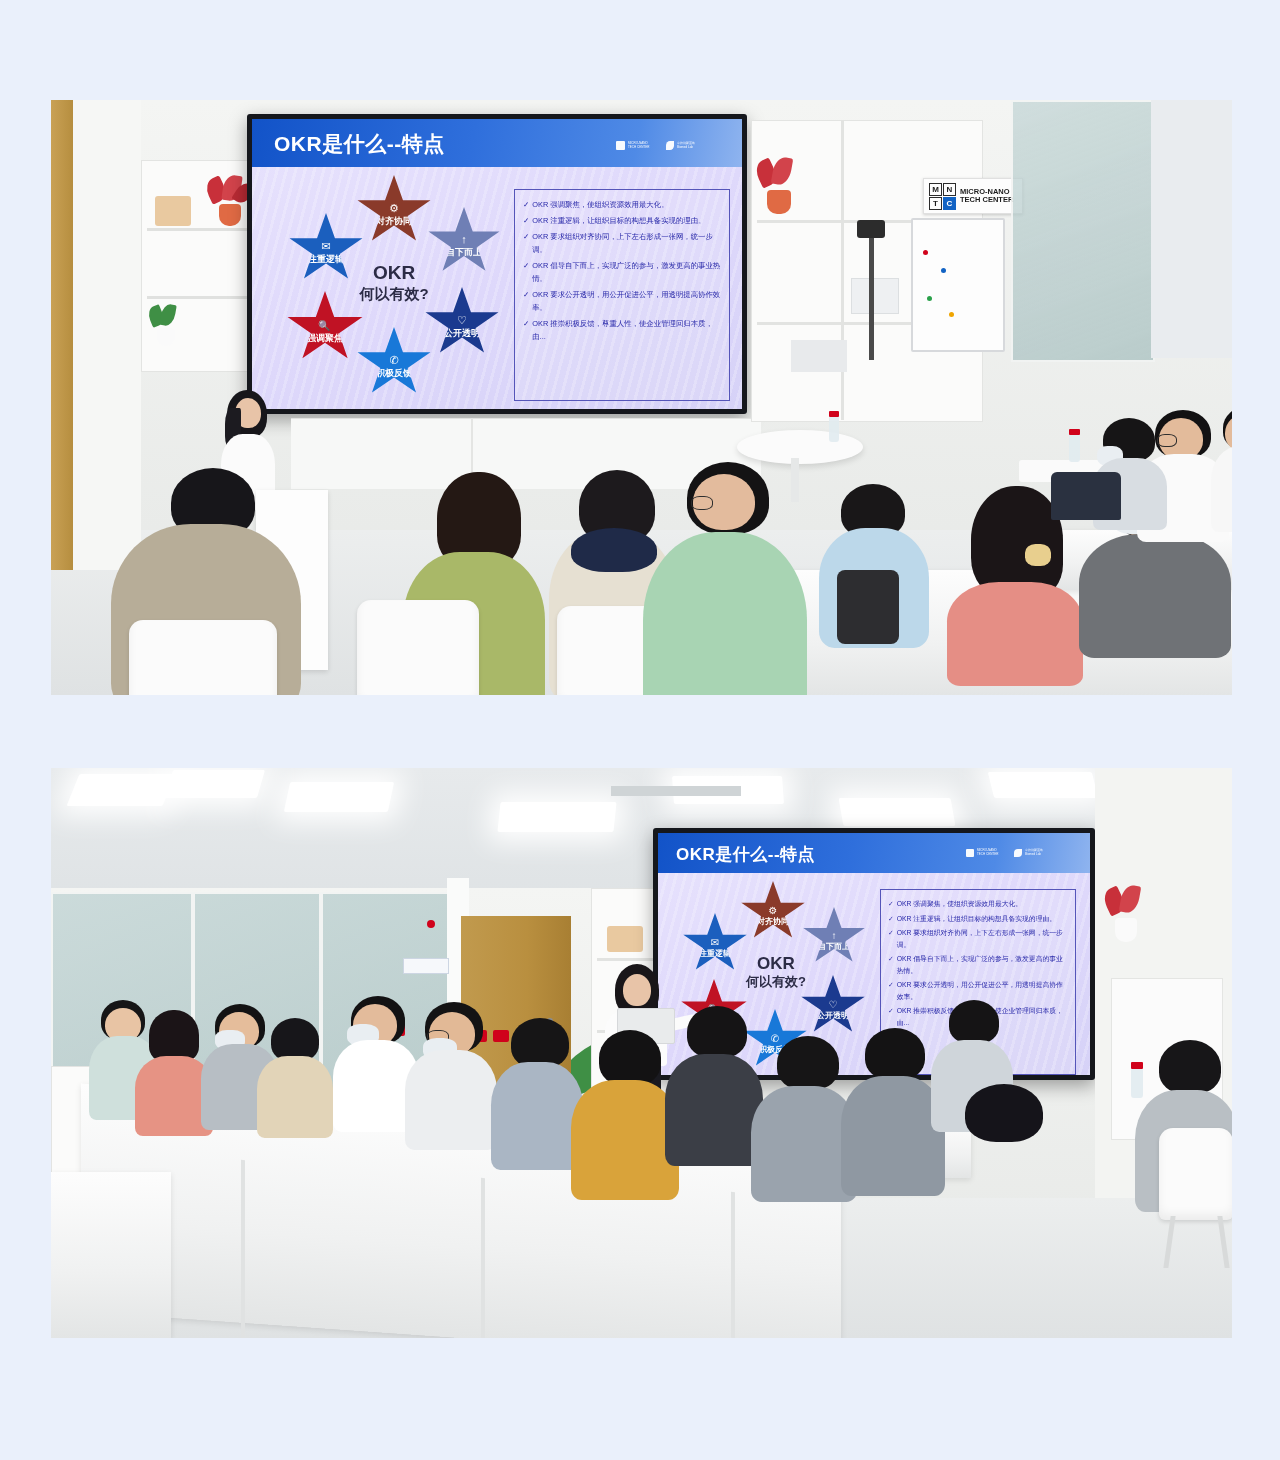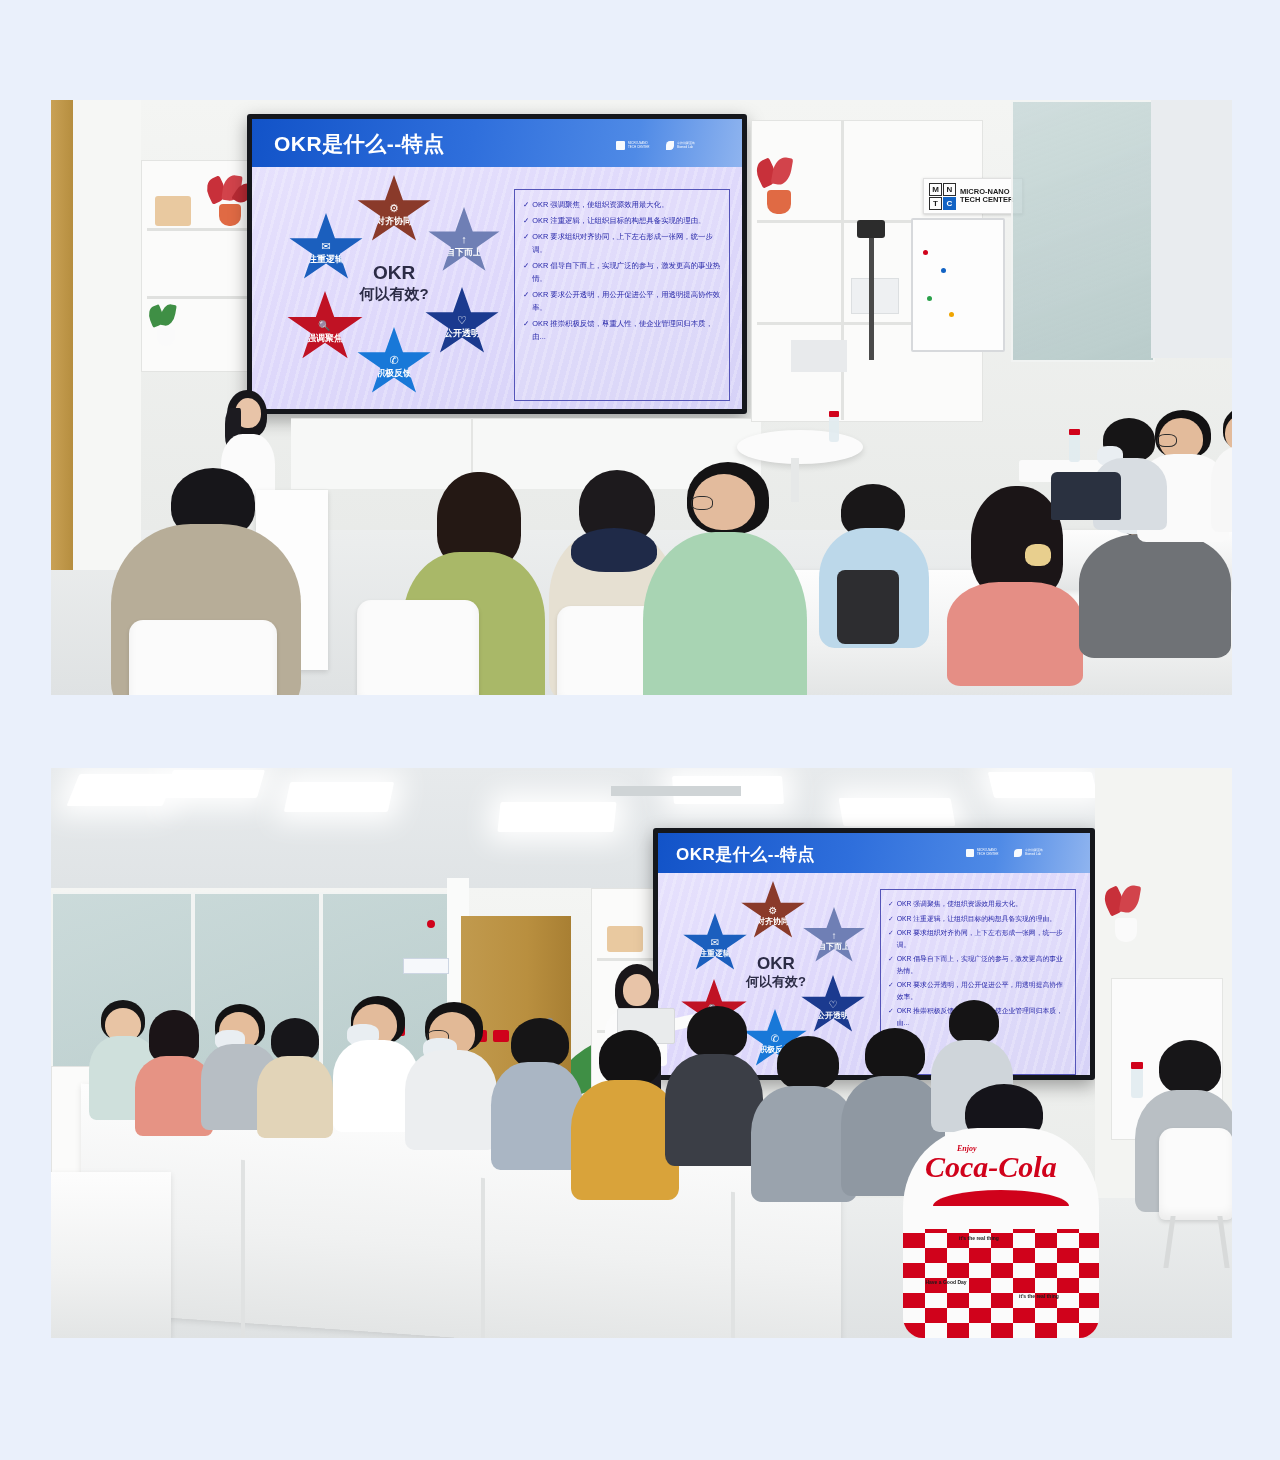--- a/index.html
+++ b/index.html
@@ -567,30 +567,20 @@
       <div class="hair" style="left:18px;top:0;width:50px;height:44px;background:#151415;"></div>
       <div class="body" style="left:0;top:40px;width:82px;height:92px;background:#cfd5da;border-radius:40% 40% 10% 10%;"></div>
     </div>
     <div class="person" style="left:1084px;top:272px;width:104px;height:170px;">
       <div class="hair" style="left:24px;top:0;width:62px;height:54px;background:#171618;"></div>
       <div class="body" style="left:0;top:50px;width:104px;height:122px;background:#b9bfc4;border-radius:40% 40% 10% 10%;"></div>
     </div>
 
     <div class="person" style="left:852px;top:316px;width:196px;height:254px;">
       <div class="hair" style="left:62px;top:0;width:78px;height:58px;background:#15141a;"></div>
-      <div class="cola" style="left:0;top:44px;width:196px;height:210px;">
-        <div class="cola-check"></div>
-        <div class="cola-check2"></div>
-        <div class="cola-word" style="left:54px;top:16px;font-size:8px;">Enjoy</div>
-        <div class="cola-word" style="left:22px;top:22px;font-size:30px;">Coca-Cola</div>
-        <div class="cola-swoosh" style="left:30px;top:62px;width:136px;height:16px;"></div>
-        <div class="cola-tag" style="left:56px;top:108px;width:40px;font-size:5px;">it's the real thing</div>
-        <div class="cola-tag" style="left:22px;top:152px;width:42px;font-size:5px;">Have a Good Day</div>
-        <div class="cola-tag" style="left:116px;top:166px;width:40px;font-size:5px;">it's the real thing</div>
-      </div>
     </div>
 
     <div class="chair" style="left:1108px;top:360px;width:74px;height:92px;"></div>
     <div class="chair-leg" style="left:1116px;top:448px;width:5px;height:52px;transform:skewX(-8deg);"></div>
     <div class="chair-leg" style="left:1170px;top:448px;width:5px;height:52px;transform:skewX(8deg);"></div>
   </div>
 
 </div>
 
 </body></html>

